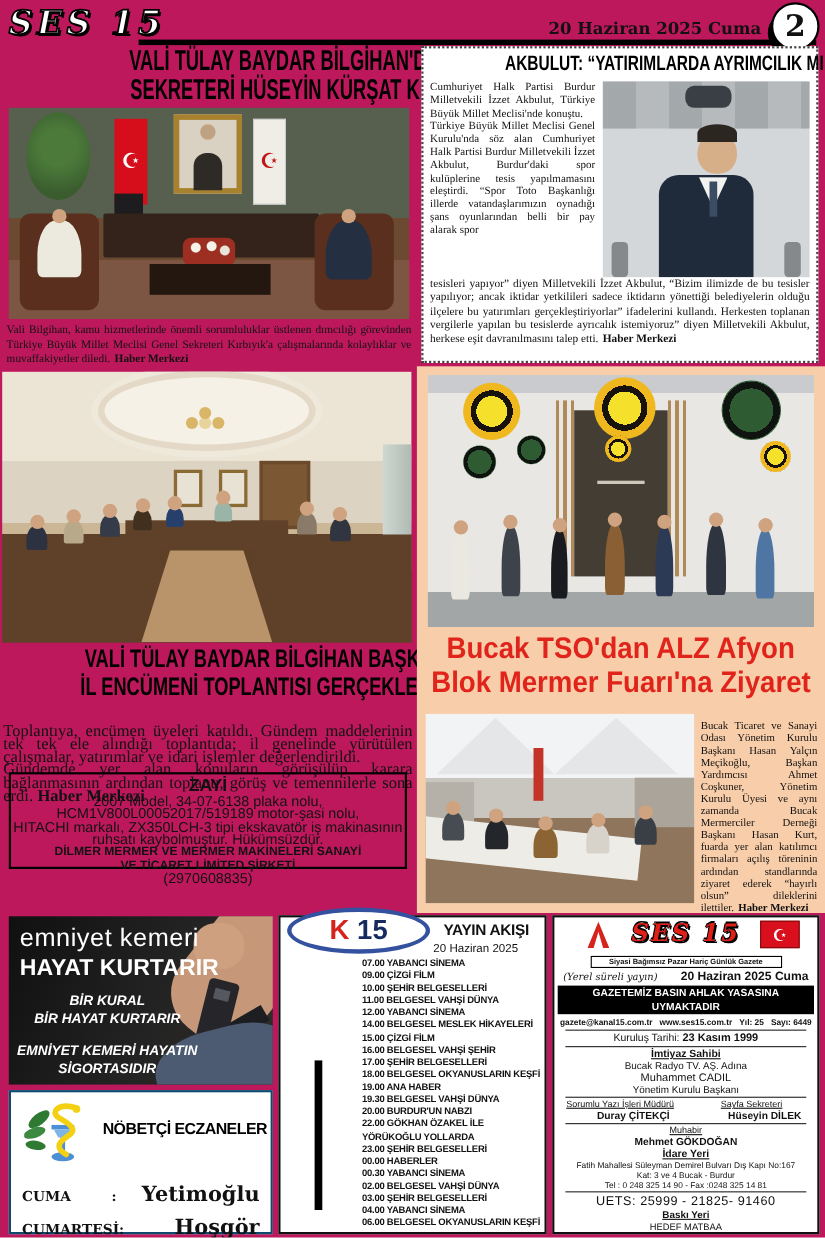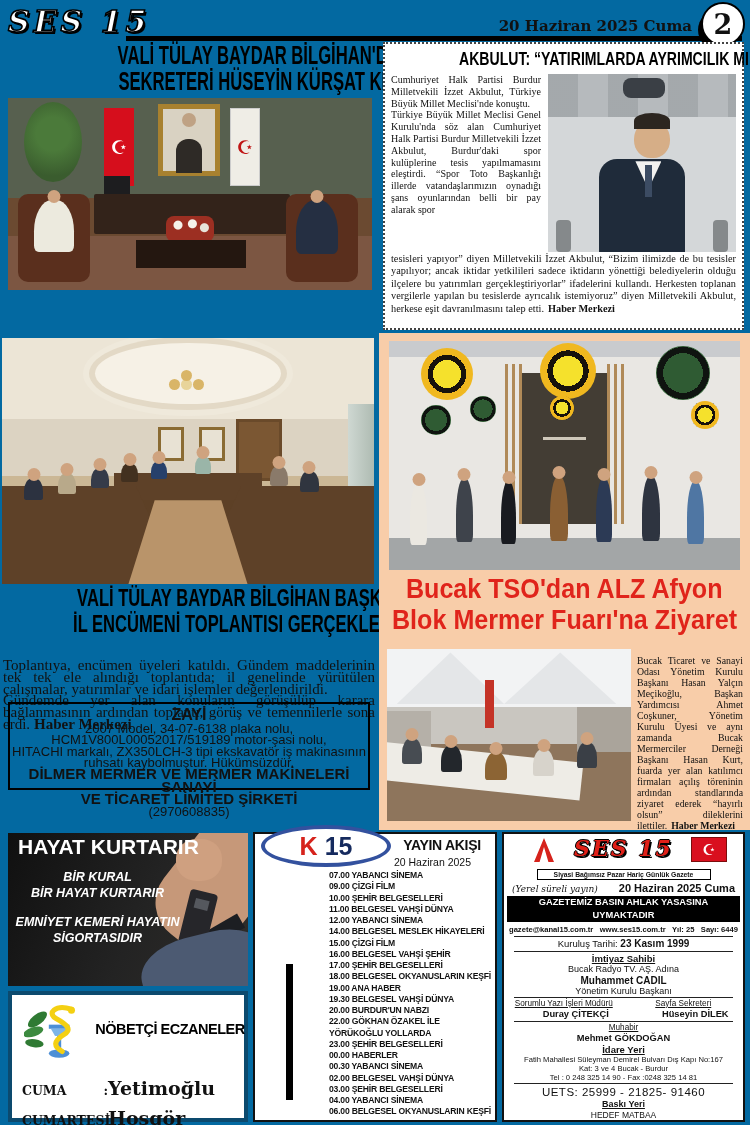--- a/index.html
+++ b/index.html
@@ -1,16 +1,16 @@
 <!DOCTYPE html>
 <html><head>
 <meta charset="utf-8">
 <style>
   html,body{margin:0;padding:0;background:#e9e9e9;}
-  .page{position:relative;width:750px;height:1125px;background:#0369a1;overflow:hidden;
+  .page{position:relative;width:750px;height:1125px;background:#be185d;overflow:hidden;
         font-family:"Liberation Serif",serif;color:#111;}
 
   
   .brand-big{position:absolute;left:8px;top:4px;font-family:"DejaVu Serif",serif;
     font-weight:bold;font-style:italic;font-size:30px;letter-spacing:4px;color:#fff;
     -webkit-text-stroke:1.6px #000;text-shadow:2px 2px 0 #000;}
   .hrule{position:absolute;left:126px;top:36px;width:616px;height:5px;background:#000;}
   .hdate{position:absolute;right:58px;top:17px;font-family:"DejaVu Serif",serif;
     font-weight:bold;font-size:15px;}
   .pnum{position:absolute;right:5px;top:2px;width:40px;height:40px;border-radius:50%;
@@ -100,21 +100,21 @@
   
   .a3h{position:absolute;left:0;top:585px;width:378px;}
   .a3h .cond{font-size:23px;line-height:26px;}
   .a3b{position:absolute;left:3px;top:645px;width:372px;font-size:15px;line-height:11.8px;}
 
   
   .zayi{position:absolute;left:8px;top:702px;width:362px;height:88px;border:2px solid #000;
     box-sizing:border-box;text-align:center;font-family:"Liberation Sans",sans-serif;padding-top:2px;}
   .zayi .zt{font-weight:bold;font-size:16px;line-height:17px;}
   .zayi .zl{font-size:13px;line-height:11.3px;}
-  .zayi .zb{font-weight:bold;font-size:15px;line-height:12.5px;}
+  .zayi .zb{font-weight:bold;font-size:11px;line-height:12.5px;}
 
   
   .bucak{position:absolute;left:379px;top:333px;width:371px;height:497px;background:#f8cda9;}
   .ph4{position:absolute;left:10px;top:8px;width:351px;height:229px;overflow:hidden;
     background:linear-gradient(#c9cbce 0 7%,#e9e7e3 7% 86%,#a3a6a7 86% 100%);}
   .p4-open{position:absolute;left:38%;top:14%;width:24%;height:66%;background:#433d34;}
   .p4-slat{position:absolute;top:10%;width:5%;height:70%;
     background:repeating-linear-gradient(90deg,#b08a58 0 3px,#e9e7e3 3px 7px);}
   .logo-c{position:absolute;border-radius:50%;}
   .gold{background:radial-gradient(circle,#f5e12c 0 38%,#17120c 38% 52%,#f0b81f 52% 72%,#17120c 72% 100%);}
@@ -141,30 +141,30 @@
   .belt-strap{position:absolute;right:2px;top:98px;width:74px;height:16px;background:#1c1e22;transform:rotate(-30deg);}
   .belt-denim{position:absolute;right:-24px;bottom:-28px;width:130px;height:80px;background:#4c5a72;
     border-radius:40% 40% 0 0;transform:rotate(-14deg);}
   .belt .t1{position:relative;z-index:2;margin:6px 0 0 10px;font-size:23px;letter-spacing:.5px;}
   .belt .t2{position:relative;z-index:2;margin:2px 0 0 10px;font-size:21px;font-weight:bold;}
   .belt .ti{position:relative;z-index:2;width:175px;text-align:center;font-style:italic;font-weight:bold;
     font-size:12.5px;line-height:16px;}
   .belt .g1{margin:10px 0 0 2px;} .belt .g2{margin:13px 0 0 2px;}
 
   
-  .pharm{position:absolute;left:8px;top:991px;width:240px;height:131px;border:4px solid #0c4a6e;
+  .pharm{position:absolute;left:8px;top:991px;width:240px;height:131px;border:2px solid #0c4a6e;
     box-sizing:border-box;background:#fff;}
   .pharm-logo{position:absolute;left:12px;top:8px;}
   .pharm-title{position:absolute;left:82px;top:26px;width:152px;font-family:"Liberation Sans",sans-serif;
     font-weight:bold;font-size:14.5px;letter-spacing:-0.5px;}
   .pharm-rows{position:absolute;left:0;top:74px;width:100%;}
   .prow{display:flex;align-items:baseline;padding:0 10px;margin-top:8px;}
   .prow .day{width:86px;display:flex;justify-content:space-between;
     font-family:"DejaVu Serif",serif;font-weight:bold;font-size:12.5px;}
-  .prow .pname{flex:1;text-align:left;font-family:"DejaVu Serif",serif;font-weight:bold;font-size:19px;}
+  .prow .pname{flex:1;text-align:right;font-family:"DejaVu Serif",serif;font-weight:bold;font-size:19px;}
 
   
   .tv{position:absolute;left:253px;top:832px;width:244px;height:290px;border:2px solid #111;
     box-sizing:border-box;background:#fff;font-family:"Liberation Sans",sans-serif;}
   .k15{position:absolute;left:6px;top:-9px;width:130px;height:42px;background:#fff;
     border:4px solid #33519e;border-radius:50%;box-sizing:border-box;
     display:flex;align-items:center;justify-content:center;gap:7px;
     font-weight:bold;font-size:25px;}
   .k15 .k{color:#d6231c;} .k15 .n{color:#152a5e;}
   .tv-title{position:absolute;left:138px;right:4px;top:3px;text-align:center;font-weight:bold;font-size:14px;letter-spacing:-0.3px;}
@@ -191,21 +191,21 @@
   .m-pub{font-family:"DejaVu Serif",serif;font-style:italic;font-size:9px;}
   .m-date{font-weight:bold;font-size:11px;}
   .m-ethics{background:#000;color:#fff;font-weight:bold;font-size:9.3px;line-height:13px;margin:1px 3px;}
   .m-contact{display:flex;justify-content:space-between;padding:2px 5px 1px;font-weight:bold;font-size:7.6px;}
   .m-hr{border-top:1px solid #222;margin:1px 10px;}
   .m-founded{font-size:9.5px;line-height:12px;}
   .m-founded b{font-size:10px;}
   .m-ut{text-decoration:underline;}
   .m-imt .t{font-weight:bold;font-size:9.5px;line-height:11px;}
   .m-imt .a{font-size:9px;line-height:10.5px;}
-  .m-imt .nm{font-weight:bold;font-size:10px;line-height:11px;}
+  .m-imt .nm{font-weight:normal;font-size:10px;line-height:11px;}
   .m-two{display:flex;margin-top:1px;align-items:flex-end;}
   .m-two>div{flex:1;}
   .m-two .t{font-size:8.2px;line-height:10px;}
   .m-two .nm{font-weight:bold;font-size:9.3px;line-height:11px;margin-left:24px;}
   .m-rep .t{font-size:8.2px;line-height:10px;}
   .m-rep .nm{font-weight:bold;font-size:9.3px;line-height:10.5px;}
   .m-idare .t{font-weight:bold;font-size:9.5px;line-height:11px;}
   .m-idare .a{font-size:7.6px;line-height:9px;}
   .m-uets{font-size:11.5px;line-height:14px;letter-spacing:.5px;margin-top:1px;}
   .m-print .t{font-weight:bold;font-size:9px;line-height:11px;}
@@ -243,20 +243,23 @@
         </div>
       <div class="p1-monitor"></div>
       <div class="p1-desk"></div>
       <div class="p1-chair l"></div>
       <div class="p1-chair r"></div>
       <div class="person" style="left:26px;top:102px;width:40px;height:52px;background:#eceade;"></div>
       <div class="person" style="right:34px;top:102px;width:42px;height:54px;background:#252f42;"></div>
       <div class="p1-flowers"></div>
       <div class="p1-ctable"></div>
     </div>
+    <p class="a1cap body-serif">
+      <span class="pre">Vali Bilgihan, kamu hizmetlerinde önemli sorumluluklar üstlenen dımcılığı görevinden Türkiye Büyük Millet Meclisi Genel Sekreteri Kırbıyık'a çalışmalarında kolaylıklar ve muvaffakiyetler diledi.</span><b class="byline">Haber Merkezi</b>
+    </p>
   </div>
 
   <div class="a2">
     <div class="cond sx74">
       <span>AKBULUT: “YATIRIMLARDA AYRIMCILIK MI YAPILIYOR ?”</span>
     </div>
     <div class="a2cols">
       <div class="a2txt body-serif pre">Cumhuriyet Halk Partisi Burdur Milletvekili İzzet Akbulut, Türkiye Büyük Millet Meclisi'nde konuştu.
 Türkiye Büyük Millet Meclisi Genel Kurulu'nda söz alan Cumhuriyet Halk Partisi Burdur Milletvekili İzzet Akbulut, Burdur'daki spor kulüplerine tesis yapılmamasını eleştirdi. “Spor Toto Başkanlığı illerde vatandaşlarımızın oynadığı şans oyunlarından belli bir pay alarak spor</div>
       <div class="ph2">
@@ -362,20 +365,21 @@
       <span class="pre">Bucak Ticaret ve Sanayi Odası Yönetim Kurulu Başkanı Hasan Yalçın Meçikoğlu, Başkan Yardımcısı Ahmet Coşkuner, Yönetim Kurulu Üyesi ve aynı zamanda Bucak Mermerciler Derneği Başkanı Hasan Kurt, fuarda yer alan katılımcı firmaları açılış töreninin ardından standlarında ziyaret ederek “hayırlı olsun” dileklerini ilettiler.</span><b class="byline">Haber Merkezi</b>
     </p>
   </div>
 
   <div class="belt">
     <div class="belt-arm"></div>
     <div class="belt-fist"></div>
     <div class="belt-strap"></div>
     <div class="belt-buckle"></div>
     <div class="belt-denim"></div>
+    <div class="t1">emniyet kemeri</div>
     <div class="t2">HAYAT KURTARIR</div>
     <div class="ti g1">
       <span>BİR KURAL</span><br>
       <span>BİR HAYAT KURTARIR</span>
     </div>
     <div class="ti g2">
       <span>EMNİYET KEMERİ HAYATIN</span><br>
       <span>SİGORTASIDIR</span>
     </div>
   </div>

